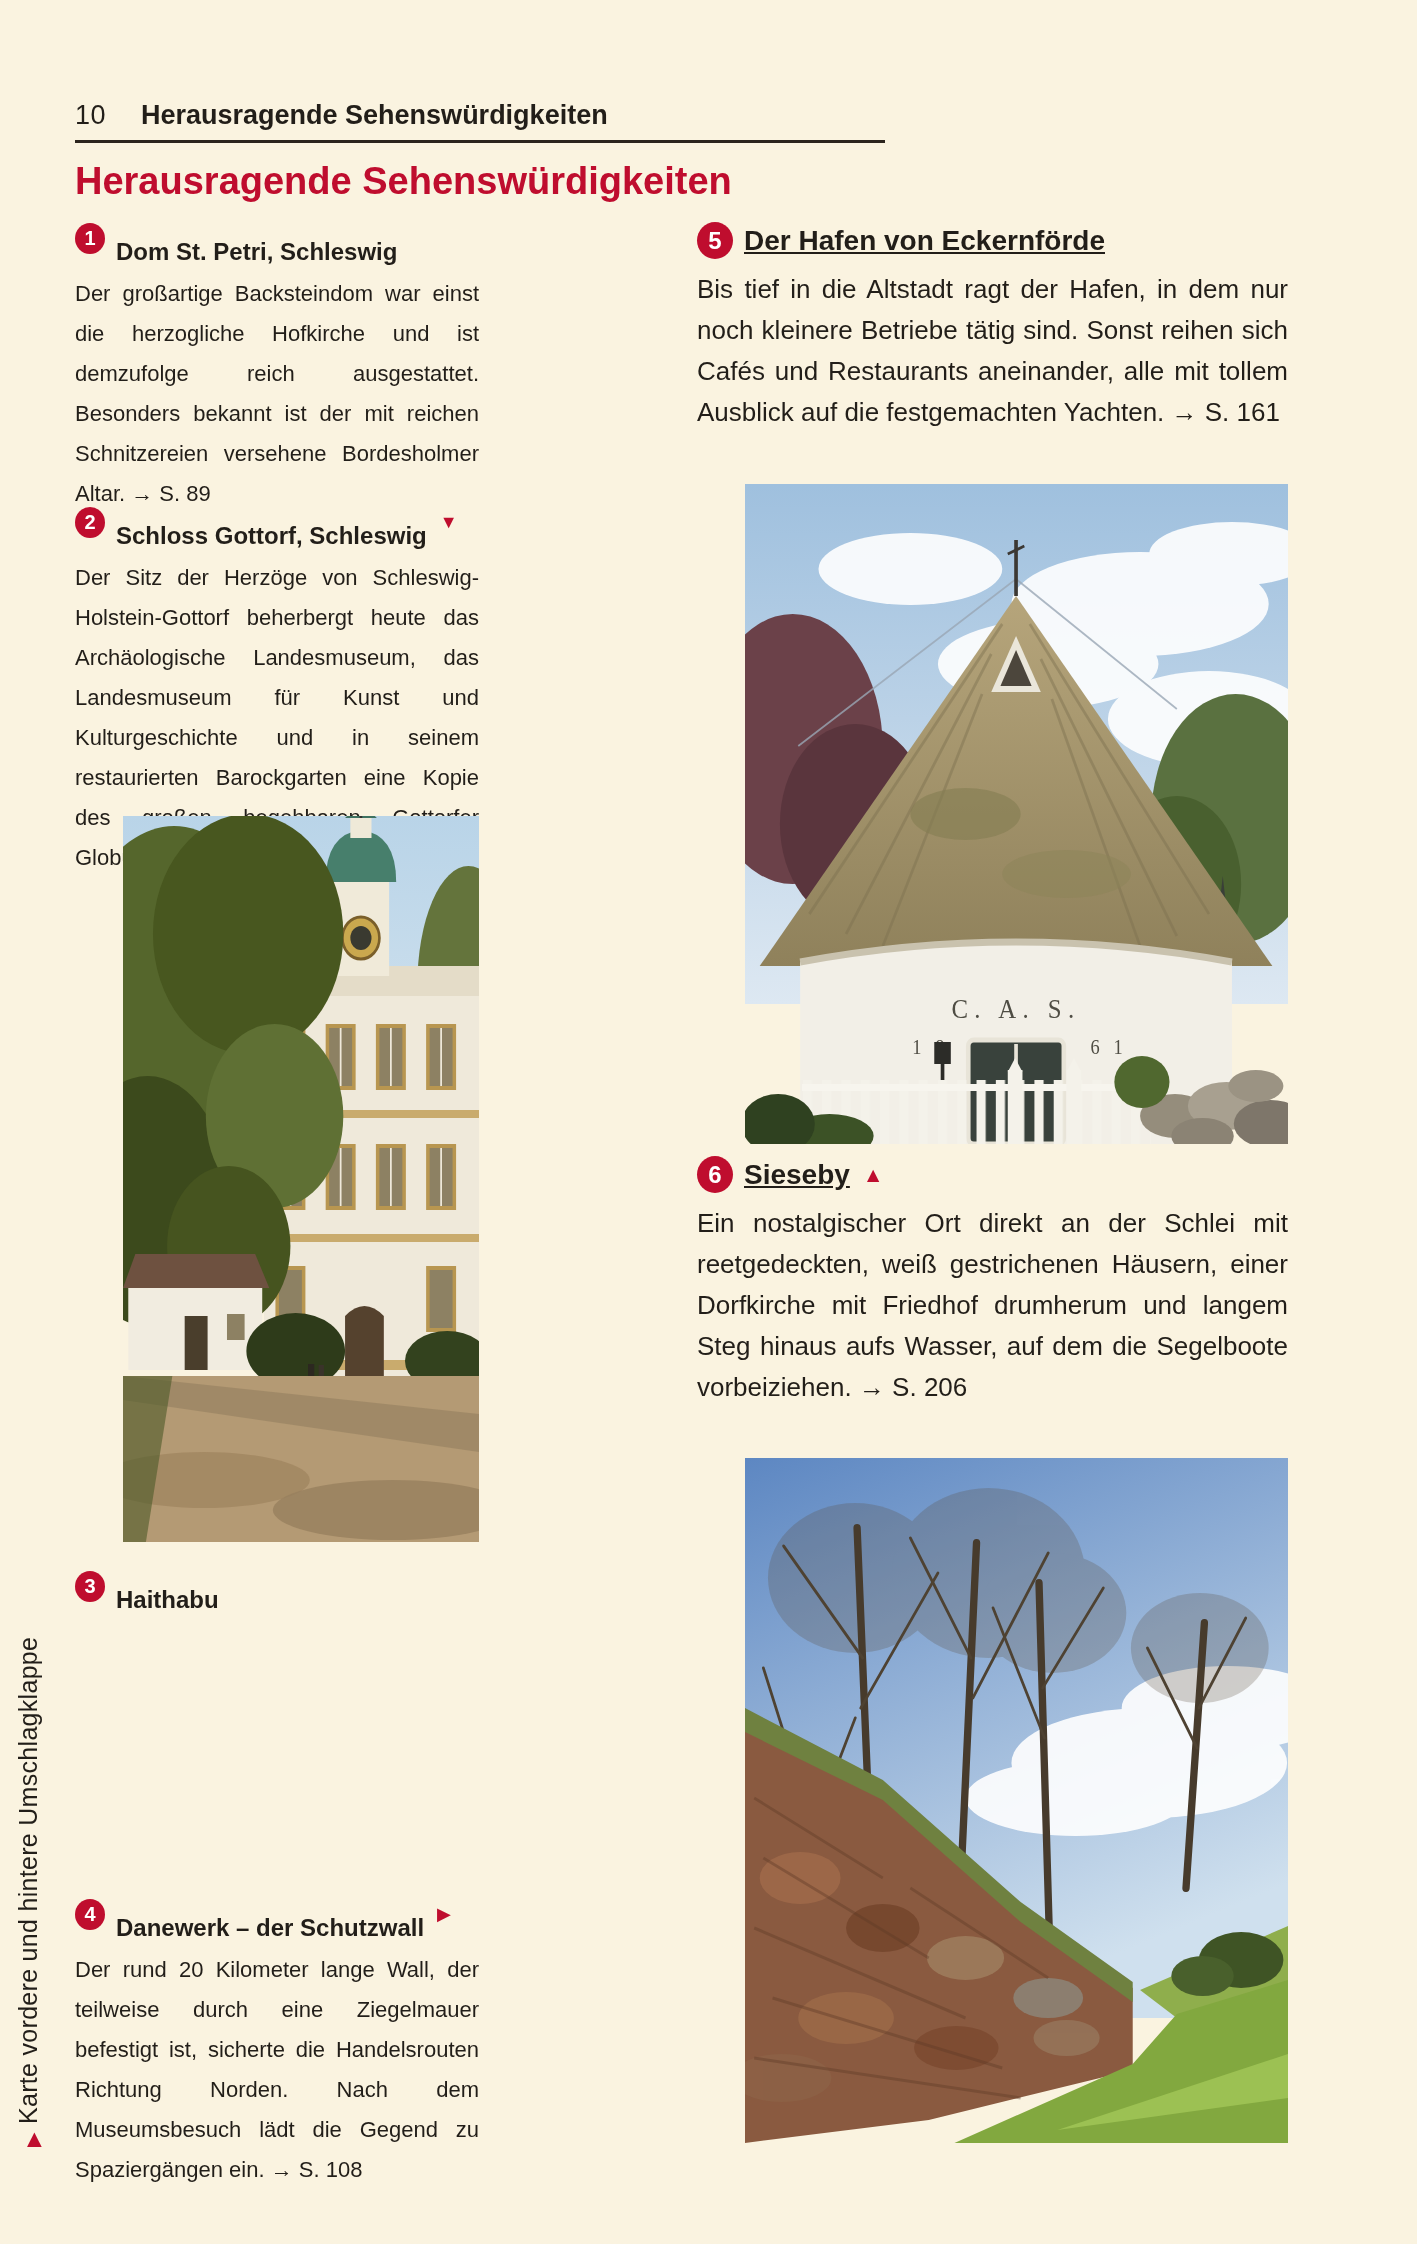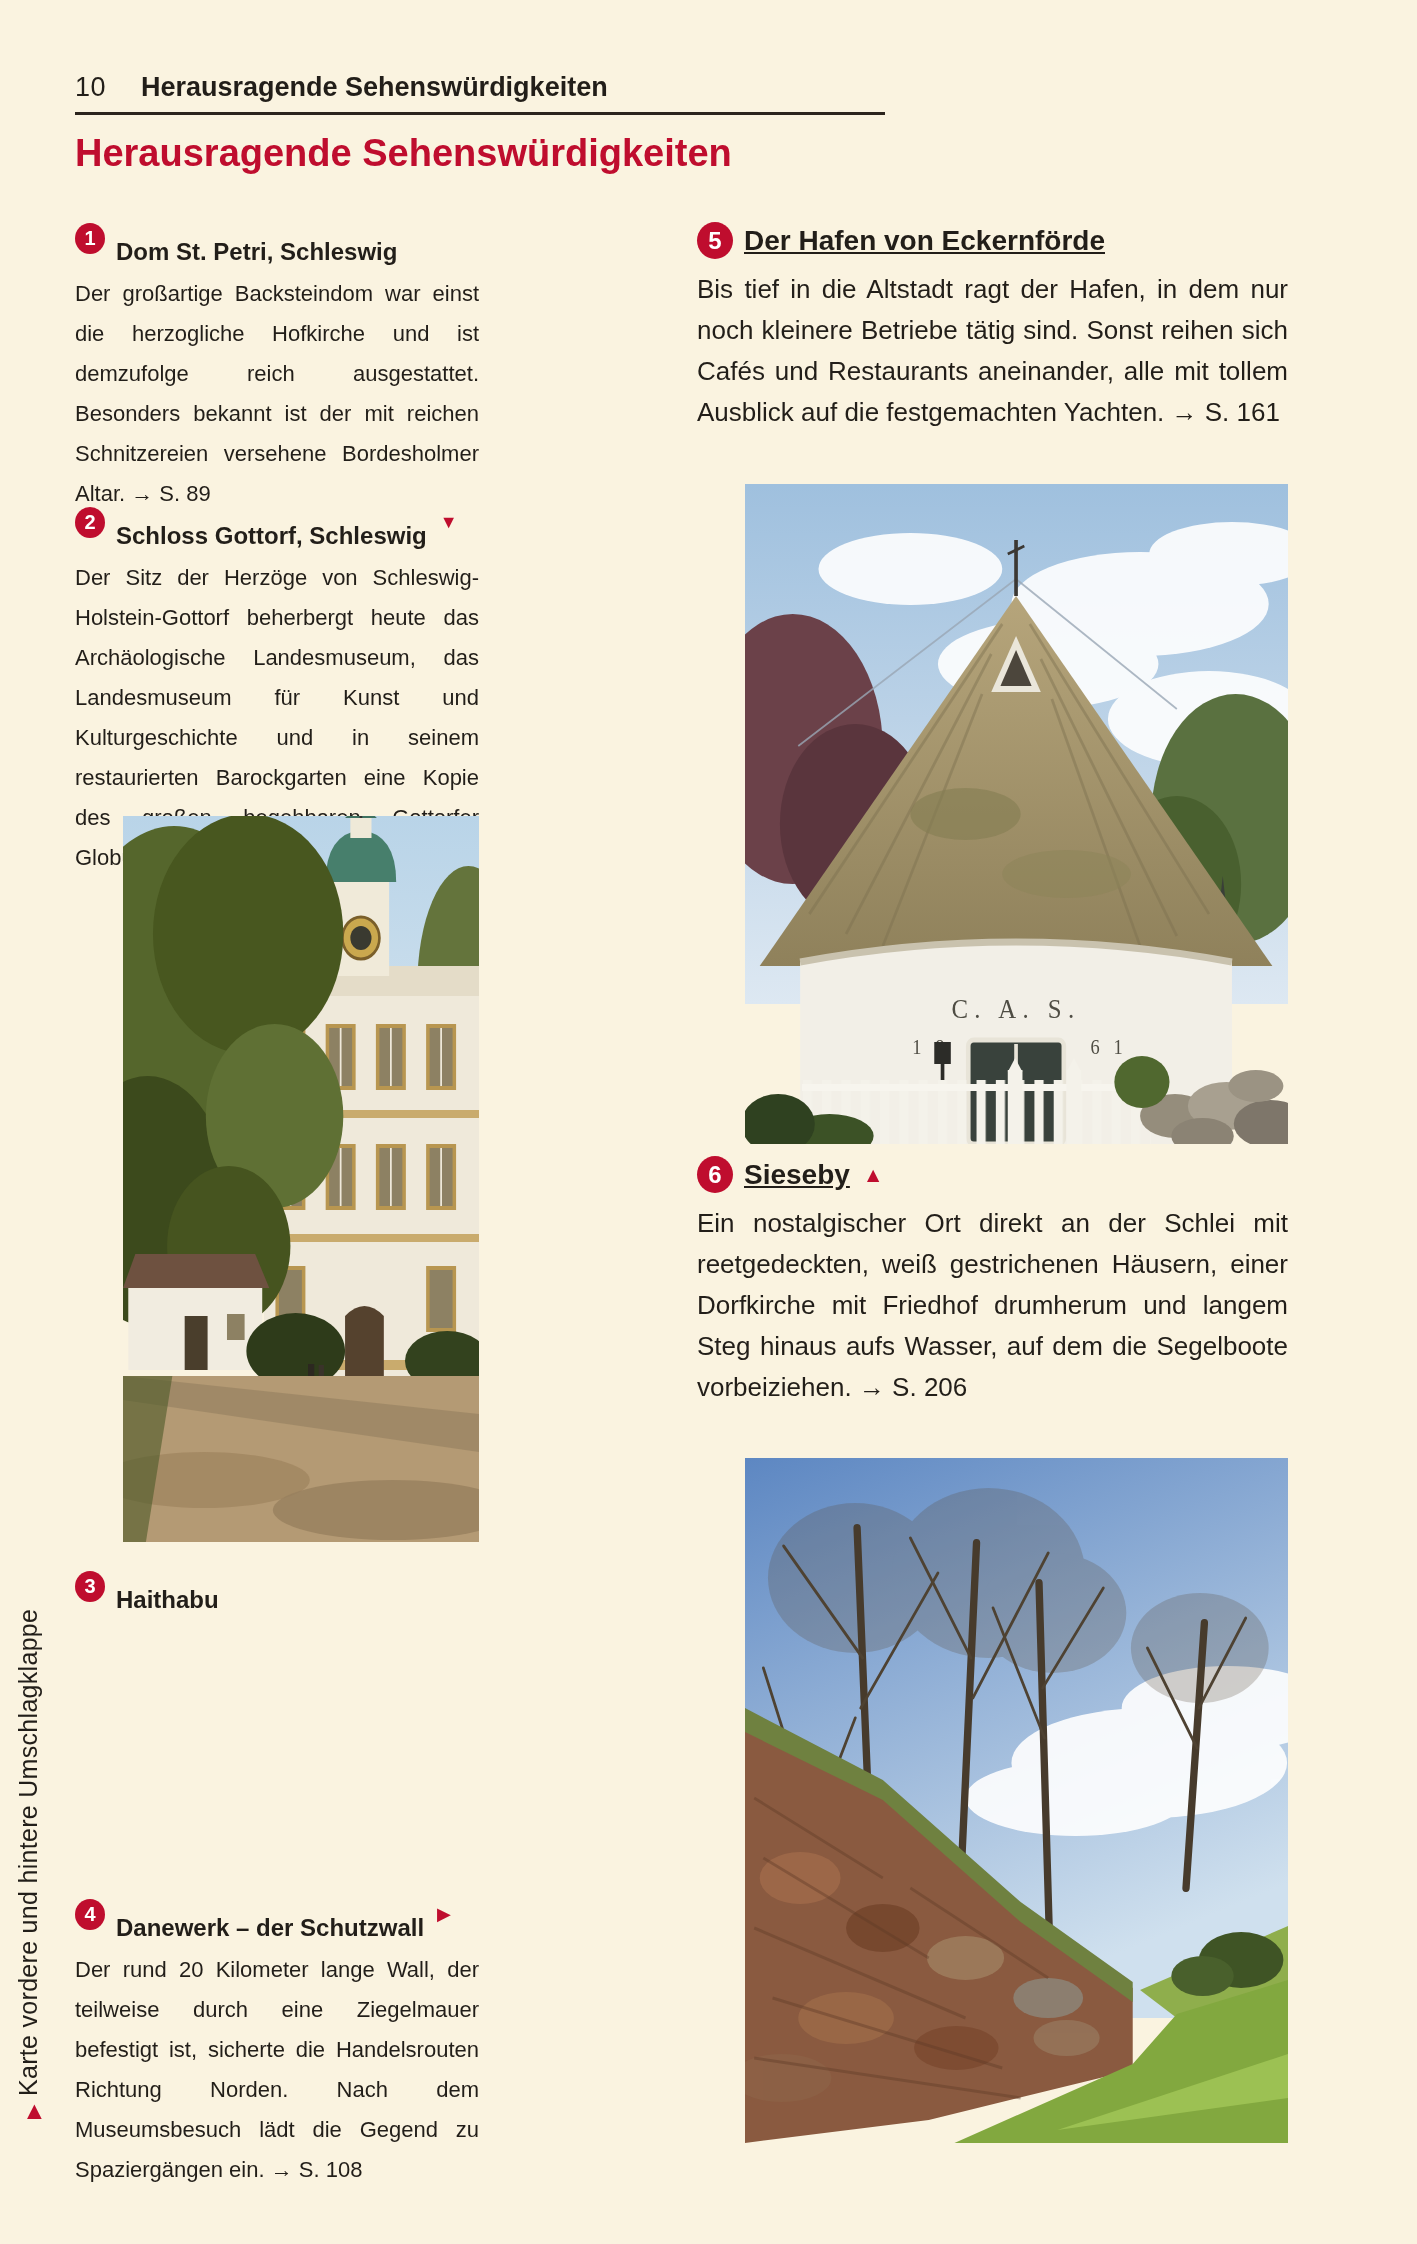--- a/index.html
+++ b/index.html
@@ -9,21 +9,21 @@
   }
   *{margin:0;padding:0;box-sizing:border-box;}
   html,body{width:1417px;height:2244px;}
   body{
     position:relative;
     background:var(--bg);
     font-family:"Liberation Sans",sans-serif;
     color:var(--ink);
     overflow:hidden;
   }
-  .abs{position:absolute;}
+  .abs{position:absolute;margin-top:28px;}
 
   
   .page-number{left:75px;top:72px;font-size:27px;font-weight:400;letter-spacing:.5px;}
   .running-head{left:141px;top:72px;font-size:27px;font-weight:700;}
   .header-rule{left:75px;top:112px;width:810px;height:3px;background:#2b241d;}
   .page-title{left:75px;top:132px;font-size:38px;font-weight:700;color:var(--accent);}
 
   
   .entry{position:absolute;}
   .entry .head{display:flex;align-items:center;gap:11px;}

